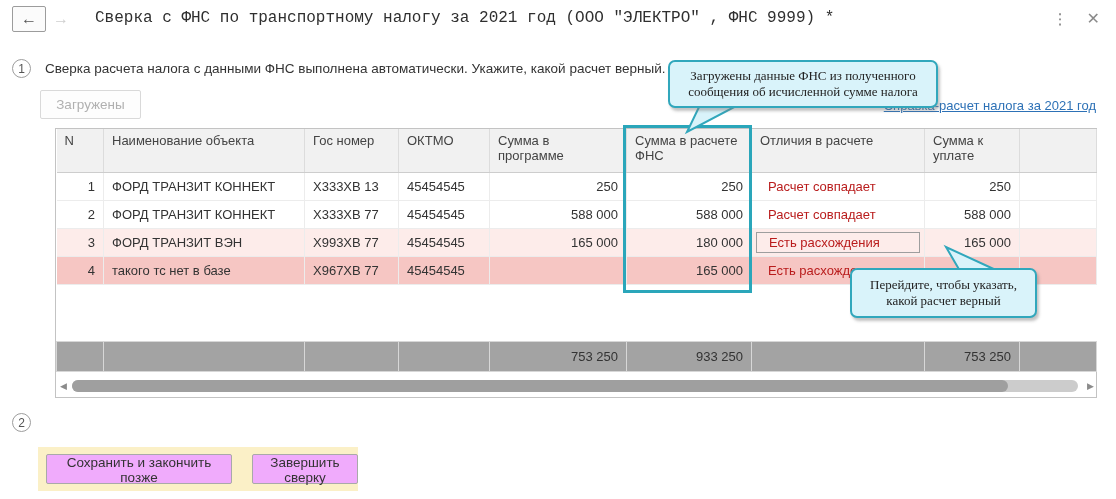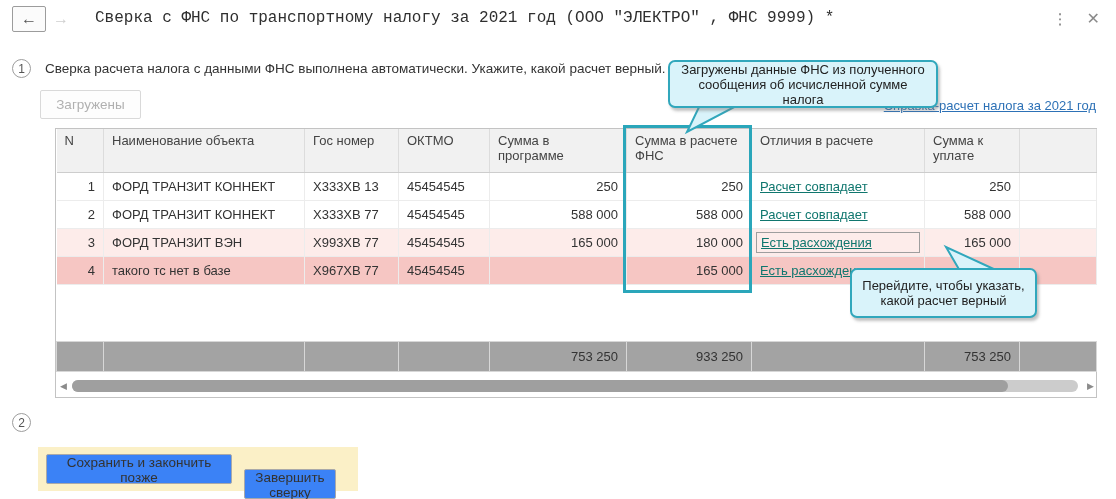--- a/index.html
+++ b/index.html
@@ -16,21 +16,21 @@
   .kebab { position:absolute; right:48px; top:10px; font-size:15px; color:#7a7a7a; width:16px; text-align:center; cursor:pointer; }
   .close-x { position:absolute; right:16px; top:9px; font-size:16px; color:#8a8a8a; cursor:pointer; }
   
   .step-circle { position:absolute; width:19px; height:19px; border:1px solid #9d9d9d; border-radius:50%;
     font-size:12px; color:#555; display:flex; align-items:center; justify-content:center; background:#fff; }
   .step-text { position:absolute; font-size:13.5px; color:#333; white-space:nowrap; }
   
   .add-btn { position:absolute; left:40px; top:90px; width:101px; height:29px; background:#fdfdfd;
     border:1px solid #d9d9d9; border-radius:2px; font-size:13.5px; color:#b0b0b0; font-family:inherit; }
   .ref-link { position:absolute; right:20px; top:98px; font-size:13px; color:#2d71b6; text-decoration:underline; cursor:pointer; white-space:nowrap; }
-  .link { color:#0f766e; text-decoration:underline; cursor:pointer; }
+  .link { color:#b91c1c; cursor:pointer;margin-left:8px; }
   
   .grid-box { position:absolute; left:55px; top:128px; width:1042px; height:270px; border:1px solid #c3c3c3; background:#fff; }
   table.grid { border-collapse:collapse; table-layout:fixed; width:1040px; font-size:13px; }
   table.grid th { background:#f1f1f1; color:#444; font-weight:normal; text-align:left; vertical-align:top;
     padding:4px 8px; height:43px; border-right:1px solid #dcdcdc; border-bottom:1px solid #cdcdcd; }
   table.grid td { padding:2px 8px; height:28px; border-right:1px solid #ececec; border-bottom:1px solid #ececec; overflow:hidden; white-space:nowrap; }
   table.grid td.num, table.grid th.num-h { text-align:right; }
   tr.pink-light td { background:#fdecea; }
   tr.pink-dark td { background:#f6c6c3; }
   tr.filler td { height:57px; border:none; background:#fff; }
@@ -41,30 +41,30 @@
   .hs-arrow { position:absolute; top:2px; font-size:9px; color:#8b8b8b; cursor:pointer; }
   .hs-left { left:4px; } .hs-right { right:2px; }
   .hs-track { position:absolute; left:16px; right:18px; top:1px; height:12px; background:#cccccc; border-radius:7px; cursor:pointer; }
   .hs-thumb { position:absolute; left:0; top:0; width:936px; height:12px; background:#9f9f9f; border-radius:7px; cursor:grab; }
   
   .fns-highlight { position:absolute; left:623px; top:125px; width:129px; height:168px;
     border:3px solid #2aa6ba; pointer-events:none; z-index:5; }
   
   .callout { position:absolute; background:#d9f3fa; border:2px solid #31a7bc; border-radius:7px;
     font-size:13px; color:#222; text-align:center; display:flex; align-items:center; justify-content:center;
-    padding:4px 10px; z-index:8; box-shadow:2px 3px 3px rgba(120,120,120,0.45); }
+    padding:4px 10px; z-index:8; box-shadow:2px 3px 3px rgba(120,120,120,0.45);font-family:Liberation Serif, serif; }
   .callout-1 { left:668px; top:60px; width:270px; height:48px; }
   .callout-2 { left:850px; top:268px; width:187px; height:50px; }
   .tail { position:absolute; z-index:7; }
   
   .footer-strip { position:absolute; left:38px; top:447px; width:320px; height:44px; background:#fbf0c7; }
-  .footer-btn { position:absolute; top:454px; height:30px; background:#3b82f6; border:1px solid #a9a9a9;
+  .footer-btn { position:absolute; top:454px; height:30px; background:#f0abfc; border:1px solid #a9a9a9;
     border-radius:2px; font-size:13.5px; color:#333; font-family:inherit; cursor:pointer; }
   .btn-save { left:46px; width:186px; }
-  .btn-finish { left:244px; width:92px;margin-top:15px; }
+  .btn-finish { left:252px; width:106px; }
 </style>
 </head>
 <body>
 
 <div class="app">
 
   <div class="nav-btn back-btn">
     <span>←</span>
   </div>
   <div class="nav-btn fwd-btn">

